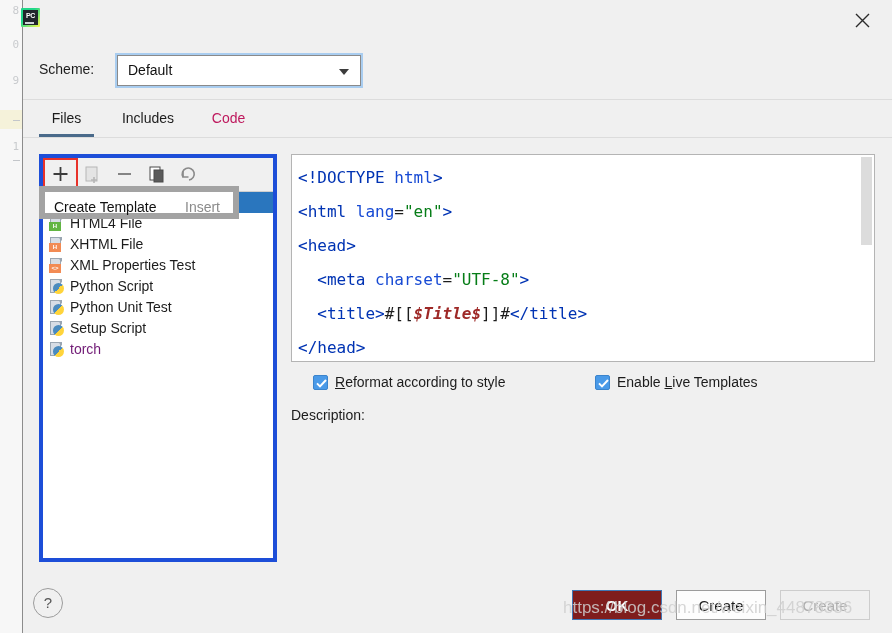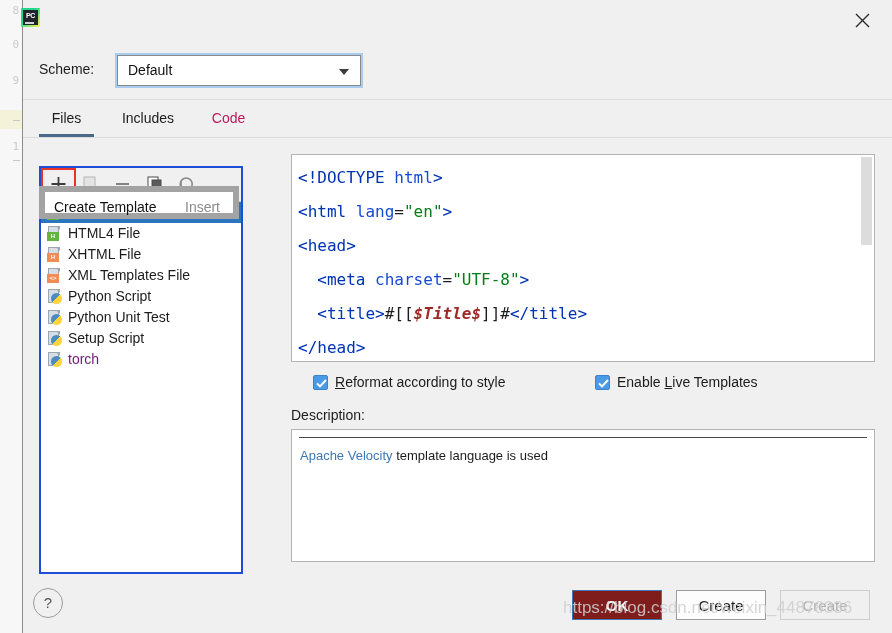--- a/index.html
+++ b/index.html
@@ -97,22 +97,22 @@
   }
   #tabs .tab.disabled{color:#be185d;}
   #tabs .tab .ul{
     position:absolute;left:0;right:0;bottom:0;height:3px;background:#4a6a8a;display:none;
   }
   #tabs .tab.active .ul{display:block;}
   #tab-divider{position:absolute;left:0;right:0;top:137px;height:1px;background:#dcdcdc;}
 
   
   #list-panel{
-    position:absolute;left:16px;top:166px;width:204px;height:408px;
-    background:#fff;border:2px solid #1d4ed8;box-sizing:border-box;
+    position:absolute;left:16px;top:154px;width:238px;height:408px;
+    background:#fff;border:4px solid #1d4ed8;box-sizing:border-box;
   }
   #list-toolbar{
     position:absolute;left:0;top:0;right:0;height:33px;
     background:#f0f0f0;border-bottom:1px solid #cfcfcf;
   }
   #list-toolbar .tbtn{
     position:absolute;top:3px;width:27px;height:26px;cursor:default;
   }
   #add-highlight{
     position:absolute;left:0px;top:0px;width:35px;height:33px;
@@ -330,21 +330,21 @@
         </span><span>HTML4 File</span>
       </div>
       <div class="li">
         <span class="ic">
           <span class="sheet"></span><span class="corner"></span><span class="badge orange">H</span>
         </span><span>XHTML File</span>
       </div>
       <div class="li">
         <span class="ic">
           <span class="sheet"></span><span class="corner"></span><span class="badge orange">&lt;&gt;</span>
-        </span><span>XML Templates File</span>
+        </span><span>XML Properties Test</span>
       </div>
       <div class="li">
         <span class="ic">
           <span class="sheet"></span><span class="corner"></span><span class="pysnake"></span>
         </span><span>Python Script</span>
       </div>
       <div class="li">
         <span class="ic">
           <span class="sheet"></span><span class="corner"></span><span class="pysnake"></span>
         </span><span>Python Unit Test</span>
@@ -391,24 +391,20 @@
   <div class="cbrow" style="left:572px;top:374px">
     <span class="cbbox">
       <svg width="11" height="9" viewBox="0 0 11 9">
         <path d="M1 4.4 L4 7.4 L10 1" stroke="#ffffff" stroke-width="2" fill="none"></path>
       </svg>
     </span>
     <span class="cblabel">Enable <u>L</u>ive Templates</span>
   </div>
 
   <div id="desc-label">Description:</div>
-  <div id="desc-box">
-    <div id="desc-rule"></div>
-    <div id="desc-text"><span class="lnk">Apache Velocity</span><span> template language is used</span></div>
-  </div>
 
   <div id="help-btn">?</div>
   <div class="fbtn" id="ok-btn">OK</div>
   <div class="fbtn" id="cancel-btn">Create</div>
   <div class="fbtn" id="apply-btn">Create</div>
 
   <div id="watermark">https://blog.csdn.net/weixin_44878336</div>
 </div>
 
 </body></html>

